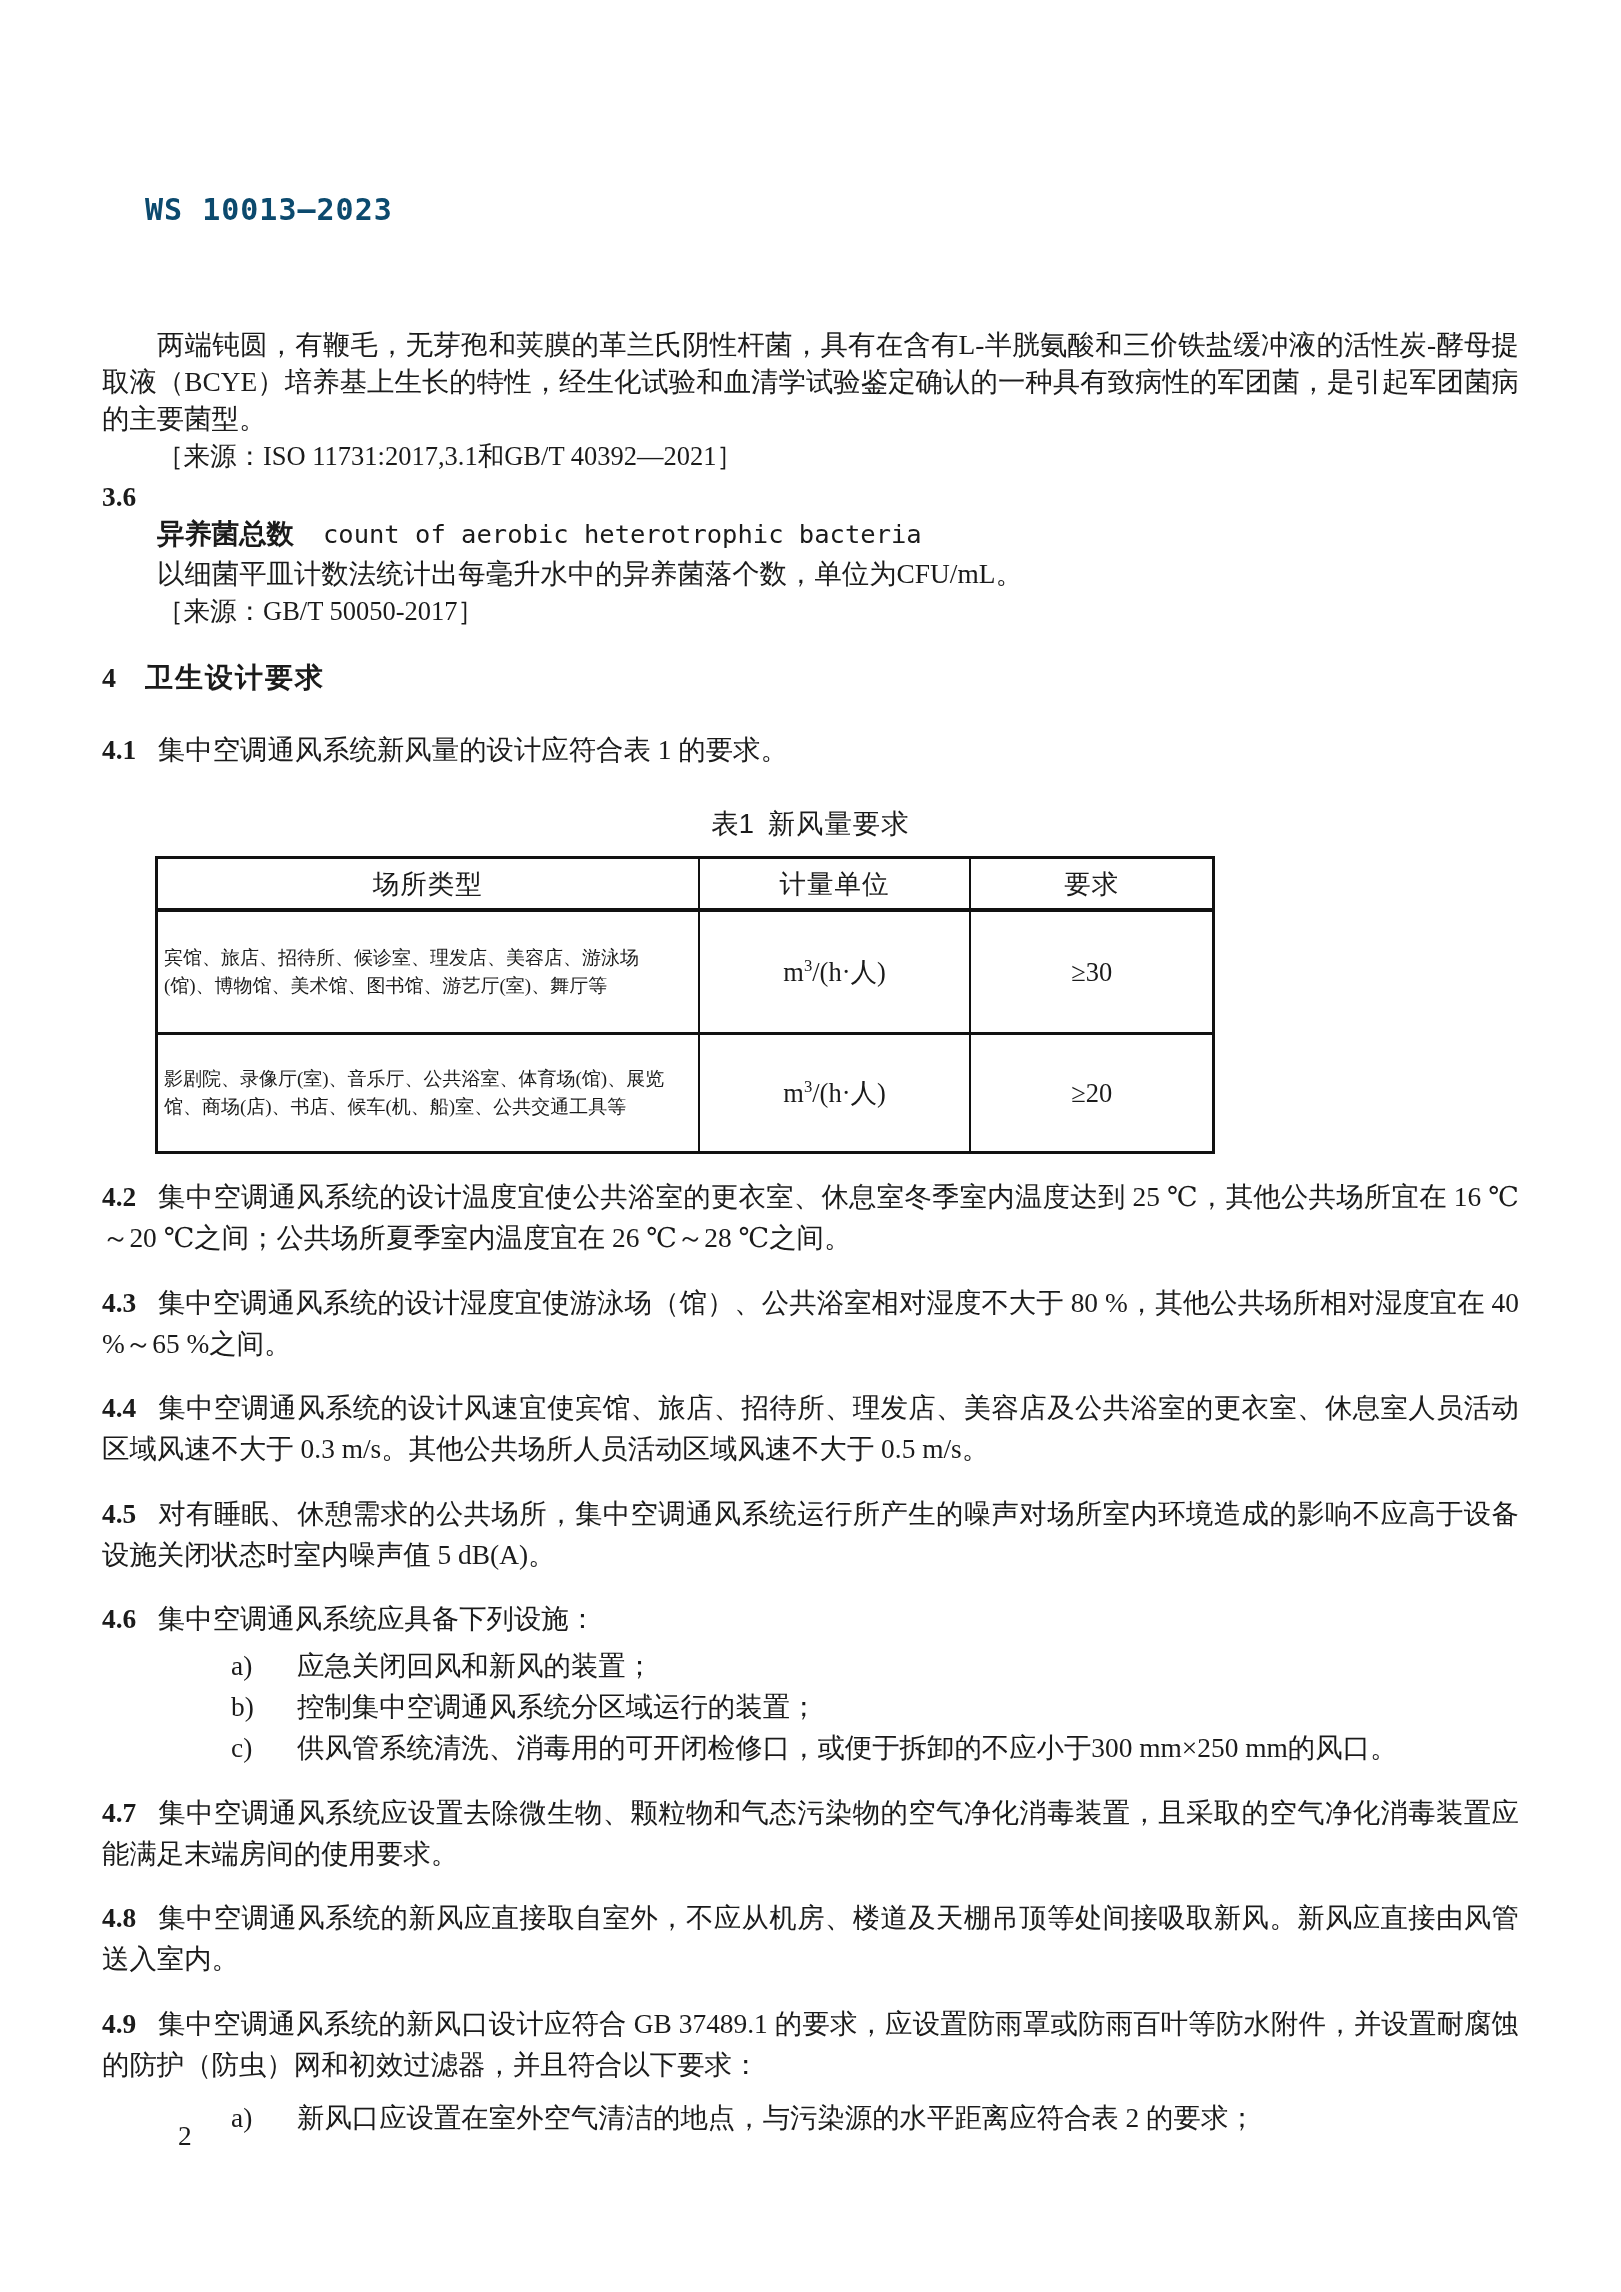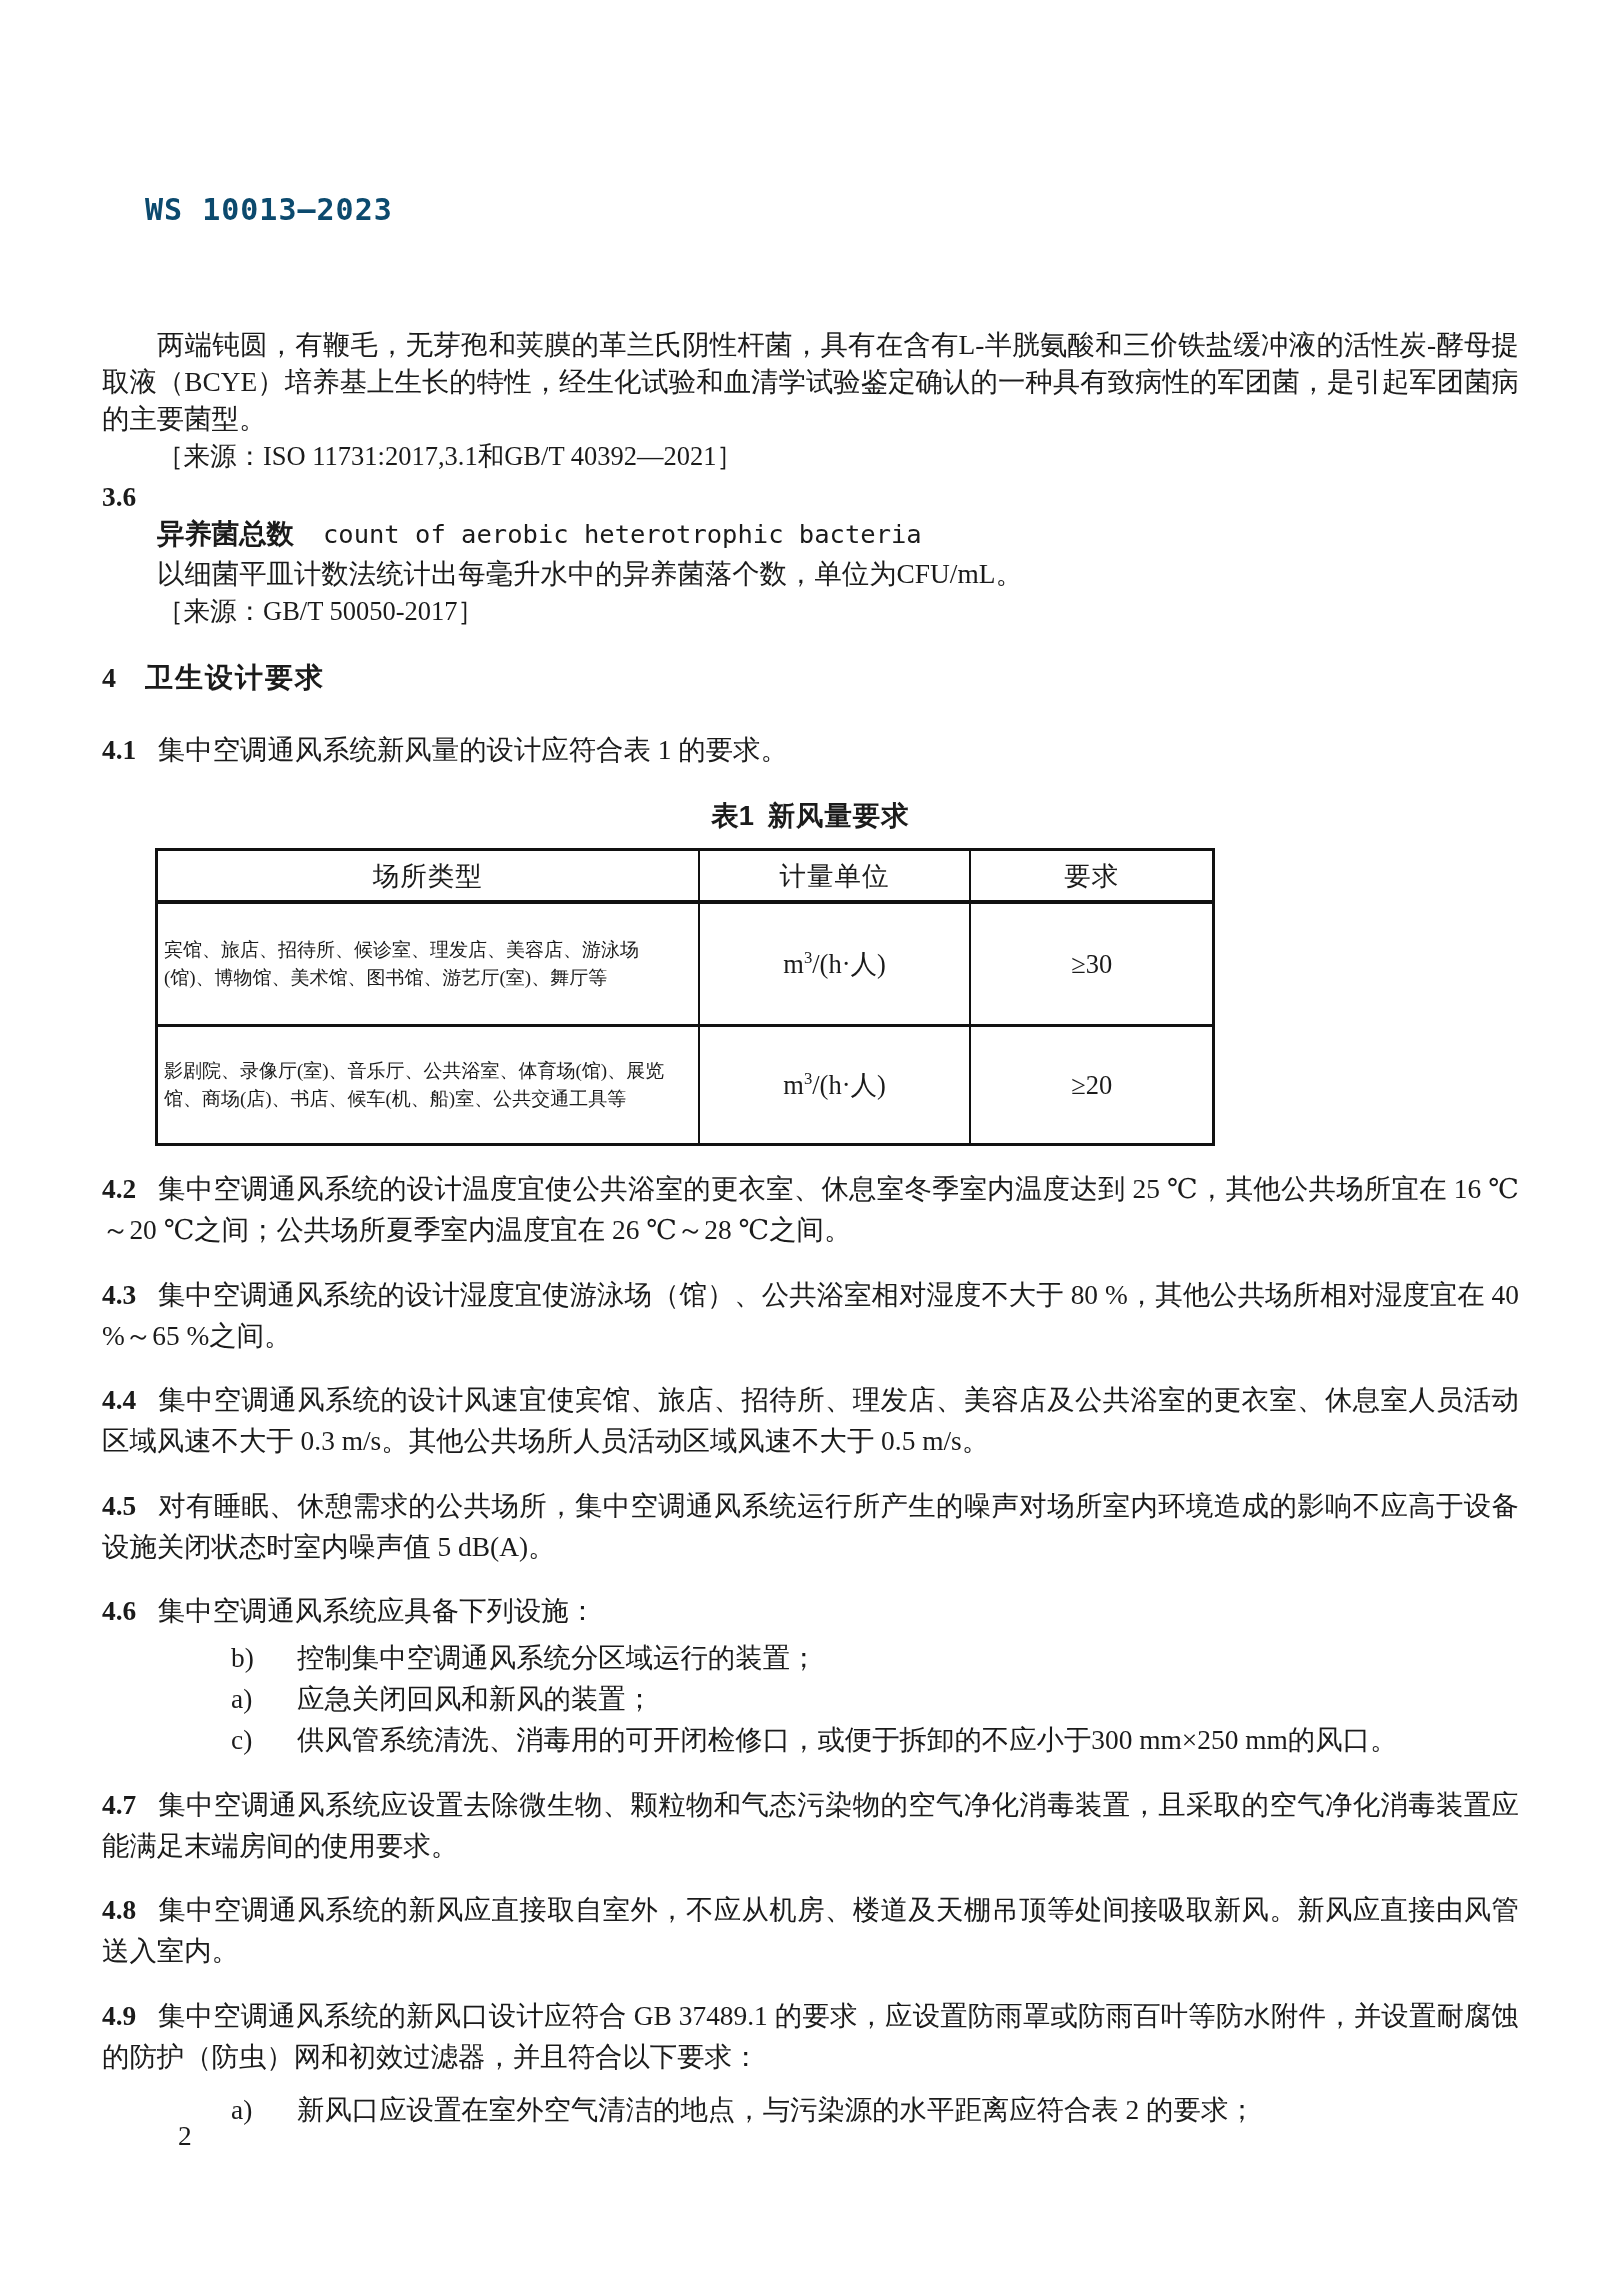--- a/index.html
+++ b/index.html
@@ -74,24 +74,24 @@
   }
   .clause {
     margin: 23.5px 0 0 0;
     font-size: 27.4px;
     line-height: 41px;
     text-align: justify;
   }
   .clause.first { margin-top: 27.4px; }
   .cnum { font-weight: bold; margin-right: 21.6px; }
   .table-caption {
-    margin-top: 25px;
+    margin-top: 33px;
     text-align: center;
     font-family: "Liberation Sans", "DejaVu Sans", sans-serif;
-    font-weight: bold;
+    font-weight: normal;
     font-size: 27.4px;
     line-height: 39px;
   }
   .table-caption .cap-title { margin-left: 13.7px; letter-spacing: 1px; }
   .t1-wrap { margin-top: 13.7px; margin-left: 53px; width: 1060px; }
   table.t1 {
     border-collapse: collapse;
     width: 100%;
     table-layout: fixed;
     border: 3.9px solid #111;
@@ -208,24 +208,24 @@
 
     <p class="clause">
       <span class="cnum">4.5</span><span>对有睡眠、休憩需求的公共场所，集中空调通风系统运行所产生的噪声对场所室内环境造成的影响不应高于设备设施关闭状态时室内噪声值 5 dB(A)。</span>
     </p>
 
     <p class="clause">
       <span class="cnum">4.6</span><span>集中空调通风系统应具备下列设施：</span>
     </p>
     <div class="sublist">
       <div class="sub-item">
+        <span class="li-label">a)</span><span>应急关闭回风和新风的装置；</span>
+      </div>
+      <div class="sub-item">
         <span class="li-label">b)</span><span>控制集中空调通风系统分区域运行的装置；</span>
-      </div>
-      <div class="sub-item">
-        <span class="li-label">a)</span><span>应急关闭回风和新风的装置；</span>
       </div>
       <div class="sub-item">
         <span class="li-label">c)</span><span>供风管系统清洗、消毒用的可开闭检修口，或便于拆卸的不应小于300 mm×250 mm的风口。</span>
       </div>
     </div>
 
     <p class="clause">
       <span class="cnum">4.7</span><span>集中空调通风系统应设置去除微生物、颗粒物和气态污染物的空气净化消毒装置，且采取的空气净化消毒装置应能满足末端房间的使用要求。</span>
     </p>
 

